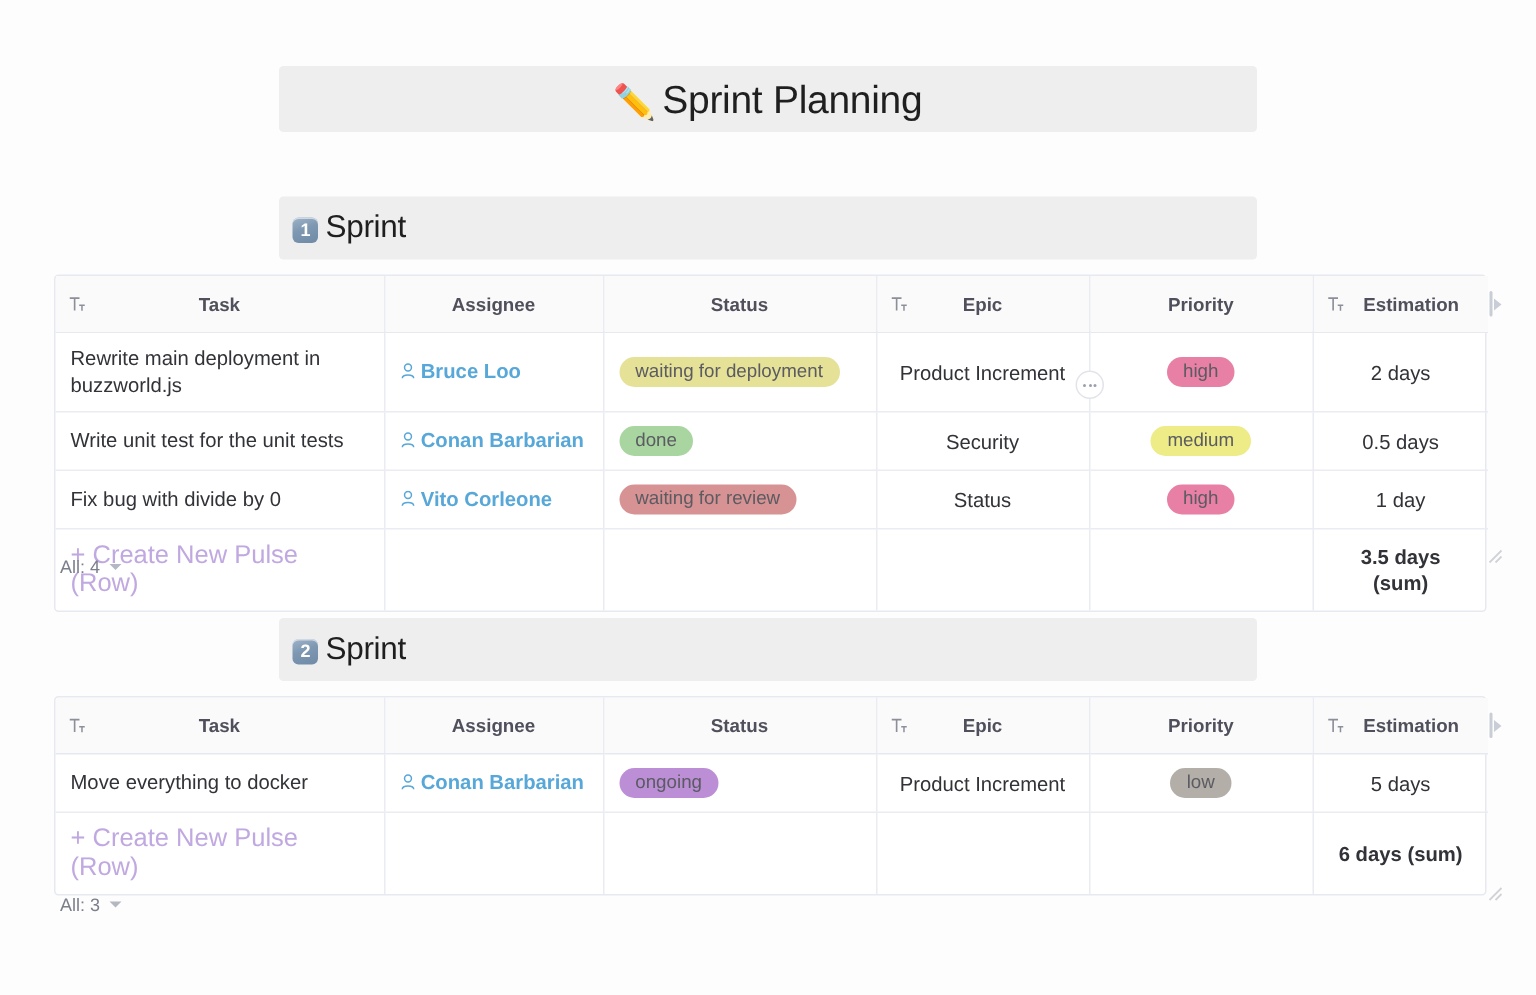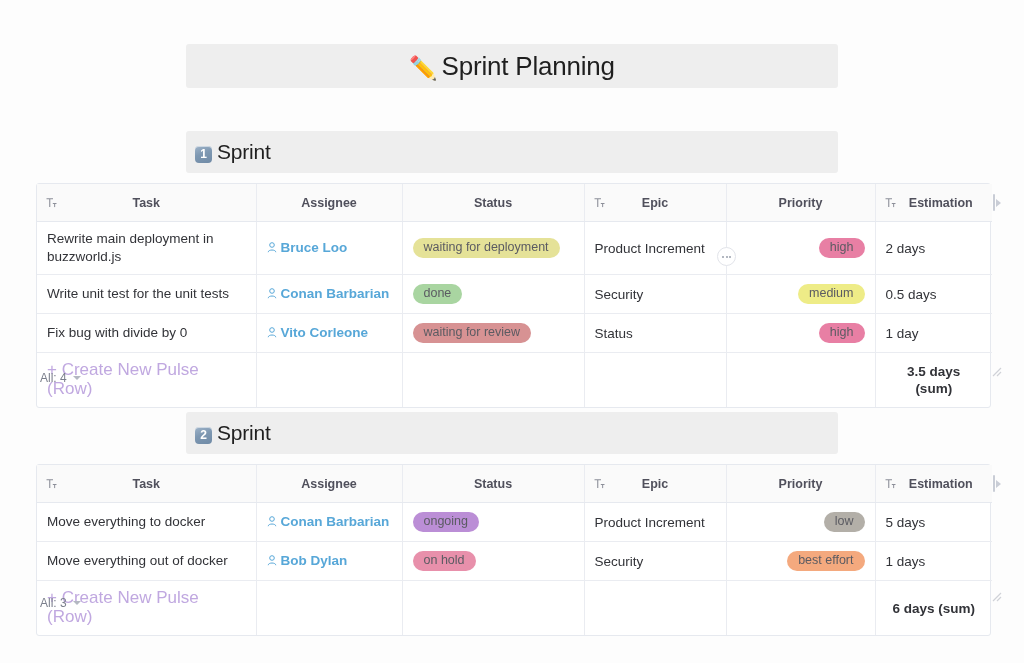--- a/index.html
+++ b/index.html
@@ -137,21 +137,21 @@
     padding: 8px 10px;
     font-size: 13.5px;
     color: #323338;
     vertical-align: middle;
     height: 22px;
   }
   .grid td:last-child { border-right: none; }
   .grid tr:last-child td { border-bottom: none; }
 
   .cell-task { text-align: left; line-height: 18px; }
-  .cell-center { text-align: left; }
+  .cell-center { text-align: center; }
   .cell-left { text-align: left; }
 
   .assignee {
     color: #57a7d8;
     font-size: 13.5px;
     white-space: nowrap;
     display: inline-flex;
     align-items: center;
     gap: 4px;
     font-weight: bold;
@@ -160,21 +160,21 @@
 
   .pill {
     display: inline-block;
     border-radius: 11px;
     padding: 3px 11px 4px;
     font-size: 12.5px;
     line-height: 13px;
     color: #5b5b62;
     white-space: nowrap;
   }
-  .priority-cell { text-align: right; padding-left: 12px; }
+  .priority-cell { text-align: center; padding-left: 12px; }
   .status-cell { text-align: left; padding-left: 6px; }
 
   .new-pulse {
     color: #c0a8e0;
     font-size: 17px;
   }
   .sum-cell {
     font-weight: 700;
     text-align: center;
     line-height: 17px;
@@ -515,42 +515,20 @@
         <td class="status-cell">
           <span class="pill" style="background:#bb8ed6">ongoing</span>
         </td>
         <td class="cell-center">Product Increment</td>
         <td class="priority-cell">
           <span class="pill" style="background:#b3afa8">low</span>
         </td>
         <td class="cell-center">5 days</td>
       </tr>
       <tr>
-        <td class="cell-task">Move everything out of docker</td>
-        <td class="cell-left">
-          <span class="assignee">
-            <span class="person-icon">
-              <svg width="10" height="11" viewBox="0 0 10 11">
-                  <circle cx="5" cy="3" r="2.3" fill="none" stroke="#57a7d8" stroke-width="1"></circle>
-                  <path d="M1.2 10.2 C1.2 7.3 8.8 7.3 8.8 10.2" fill="none" stroke="#57a7d8" stroke-width="1"></path>
-                </svg>
-            </span>
-            <span>Bob Dylan</span>
-          </span>
-        </td>
-        <td class="status-cell">
-          <span class="pill" style="background:#e890ab">on hold</span>
-        </td>
-        <td class="cell-center">Security</td>
-        <td class="priority-cell">
-          <span class="pill" style="background:#f4a97e">best effort</span>
-        </td>
-        <td class="cell-center">1 days</td>
-      </tr>
-      <tr>
         <td class="cell-task" style="height:18px">
           <span class="new-pulse">+ Create New Pulse (Row)</span>
         </td>
         <td></td>
         <td></td>
         <td></td>
         <td></td>
         <td class="sum-cell">6 days (sum)</td>
       </tr>
     </tbody>

